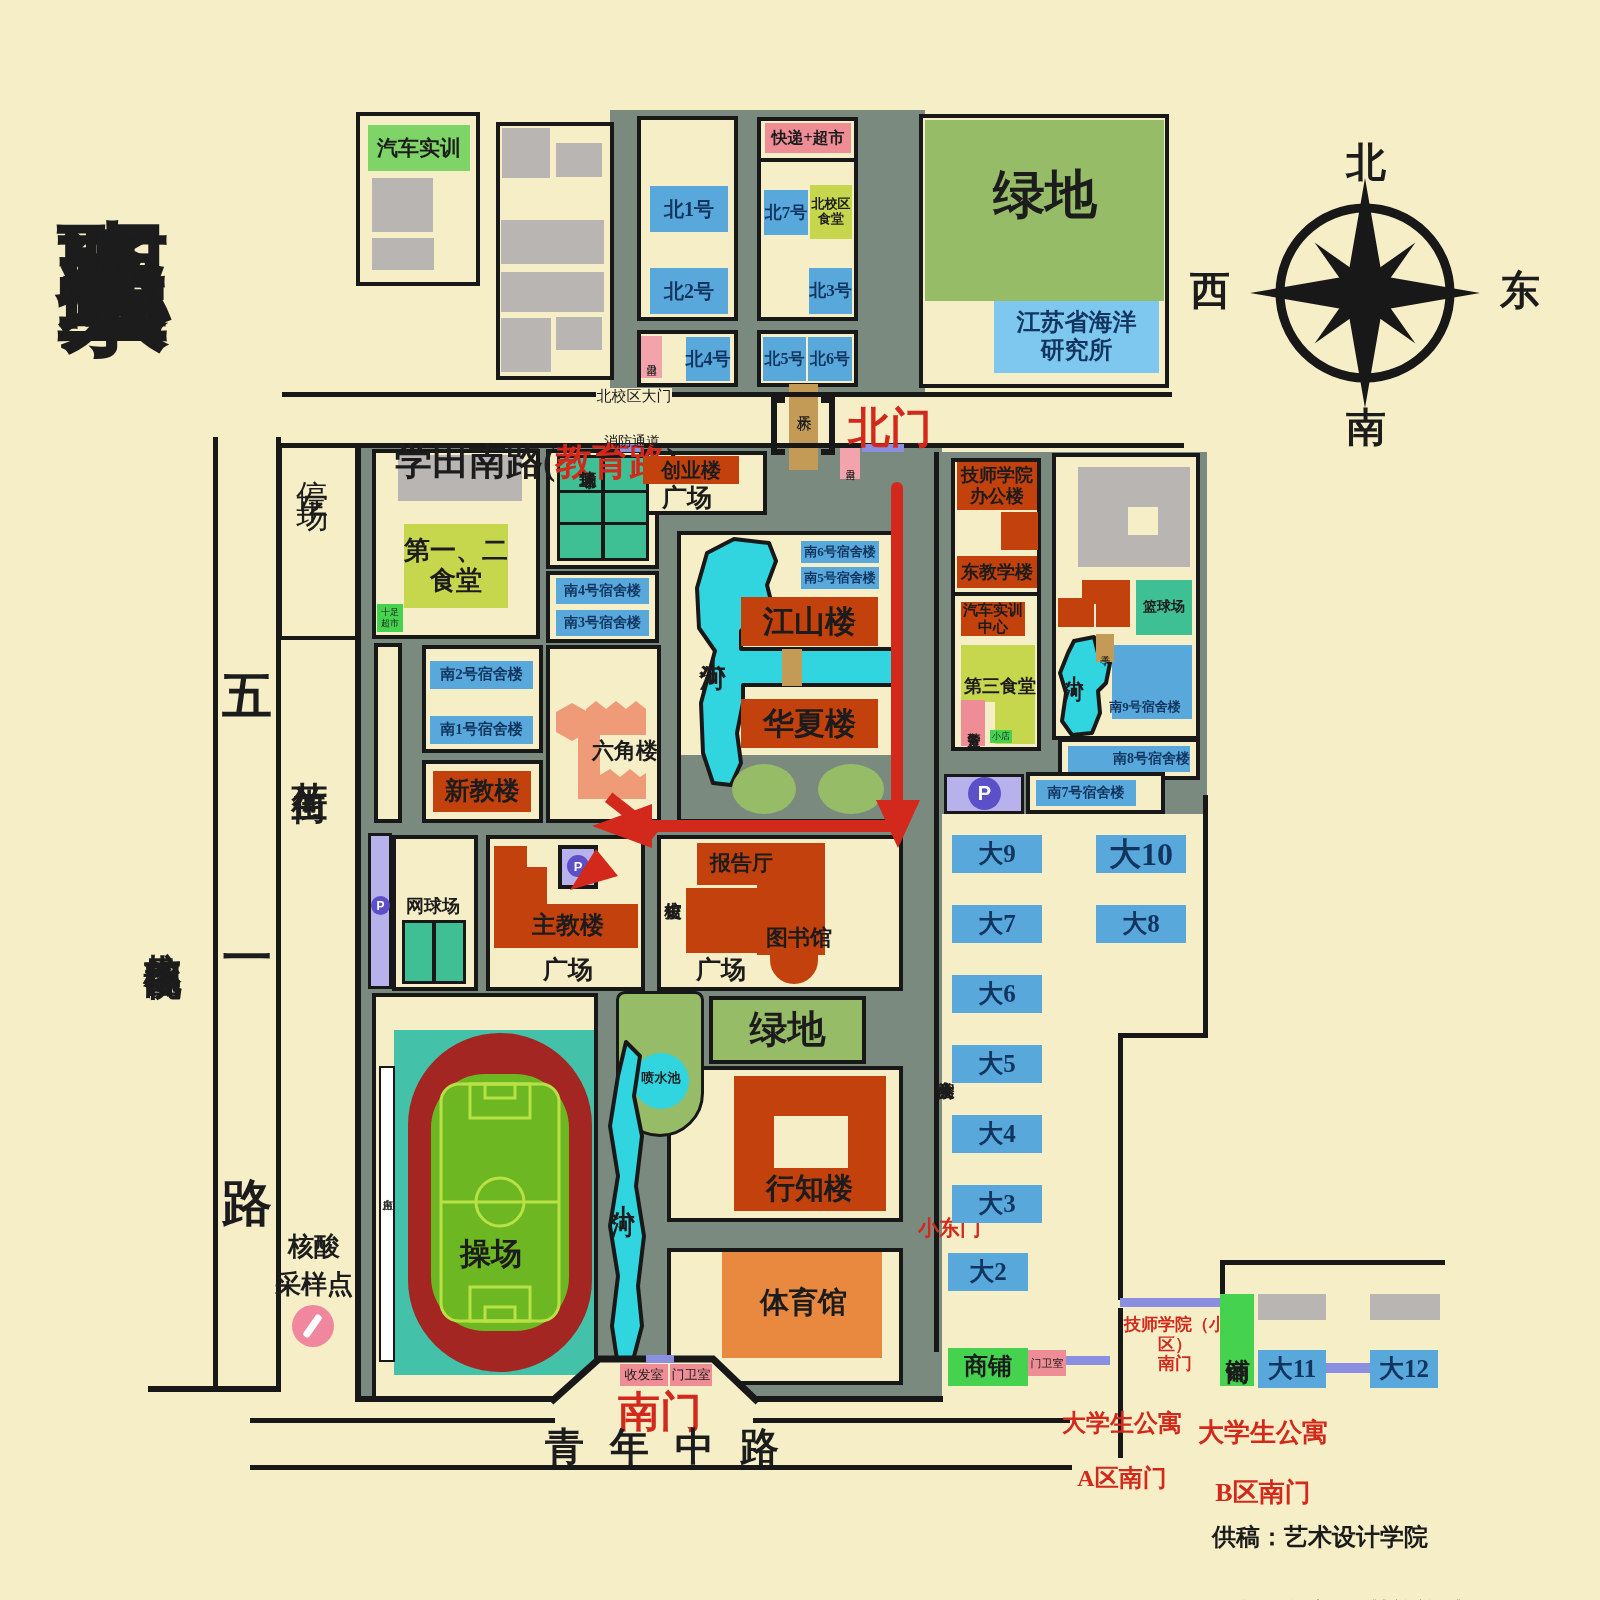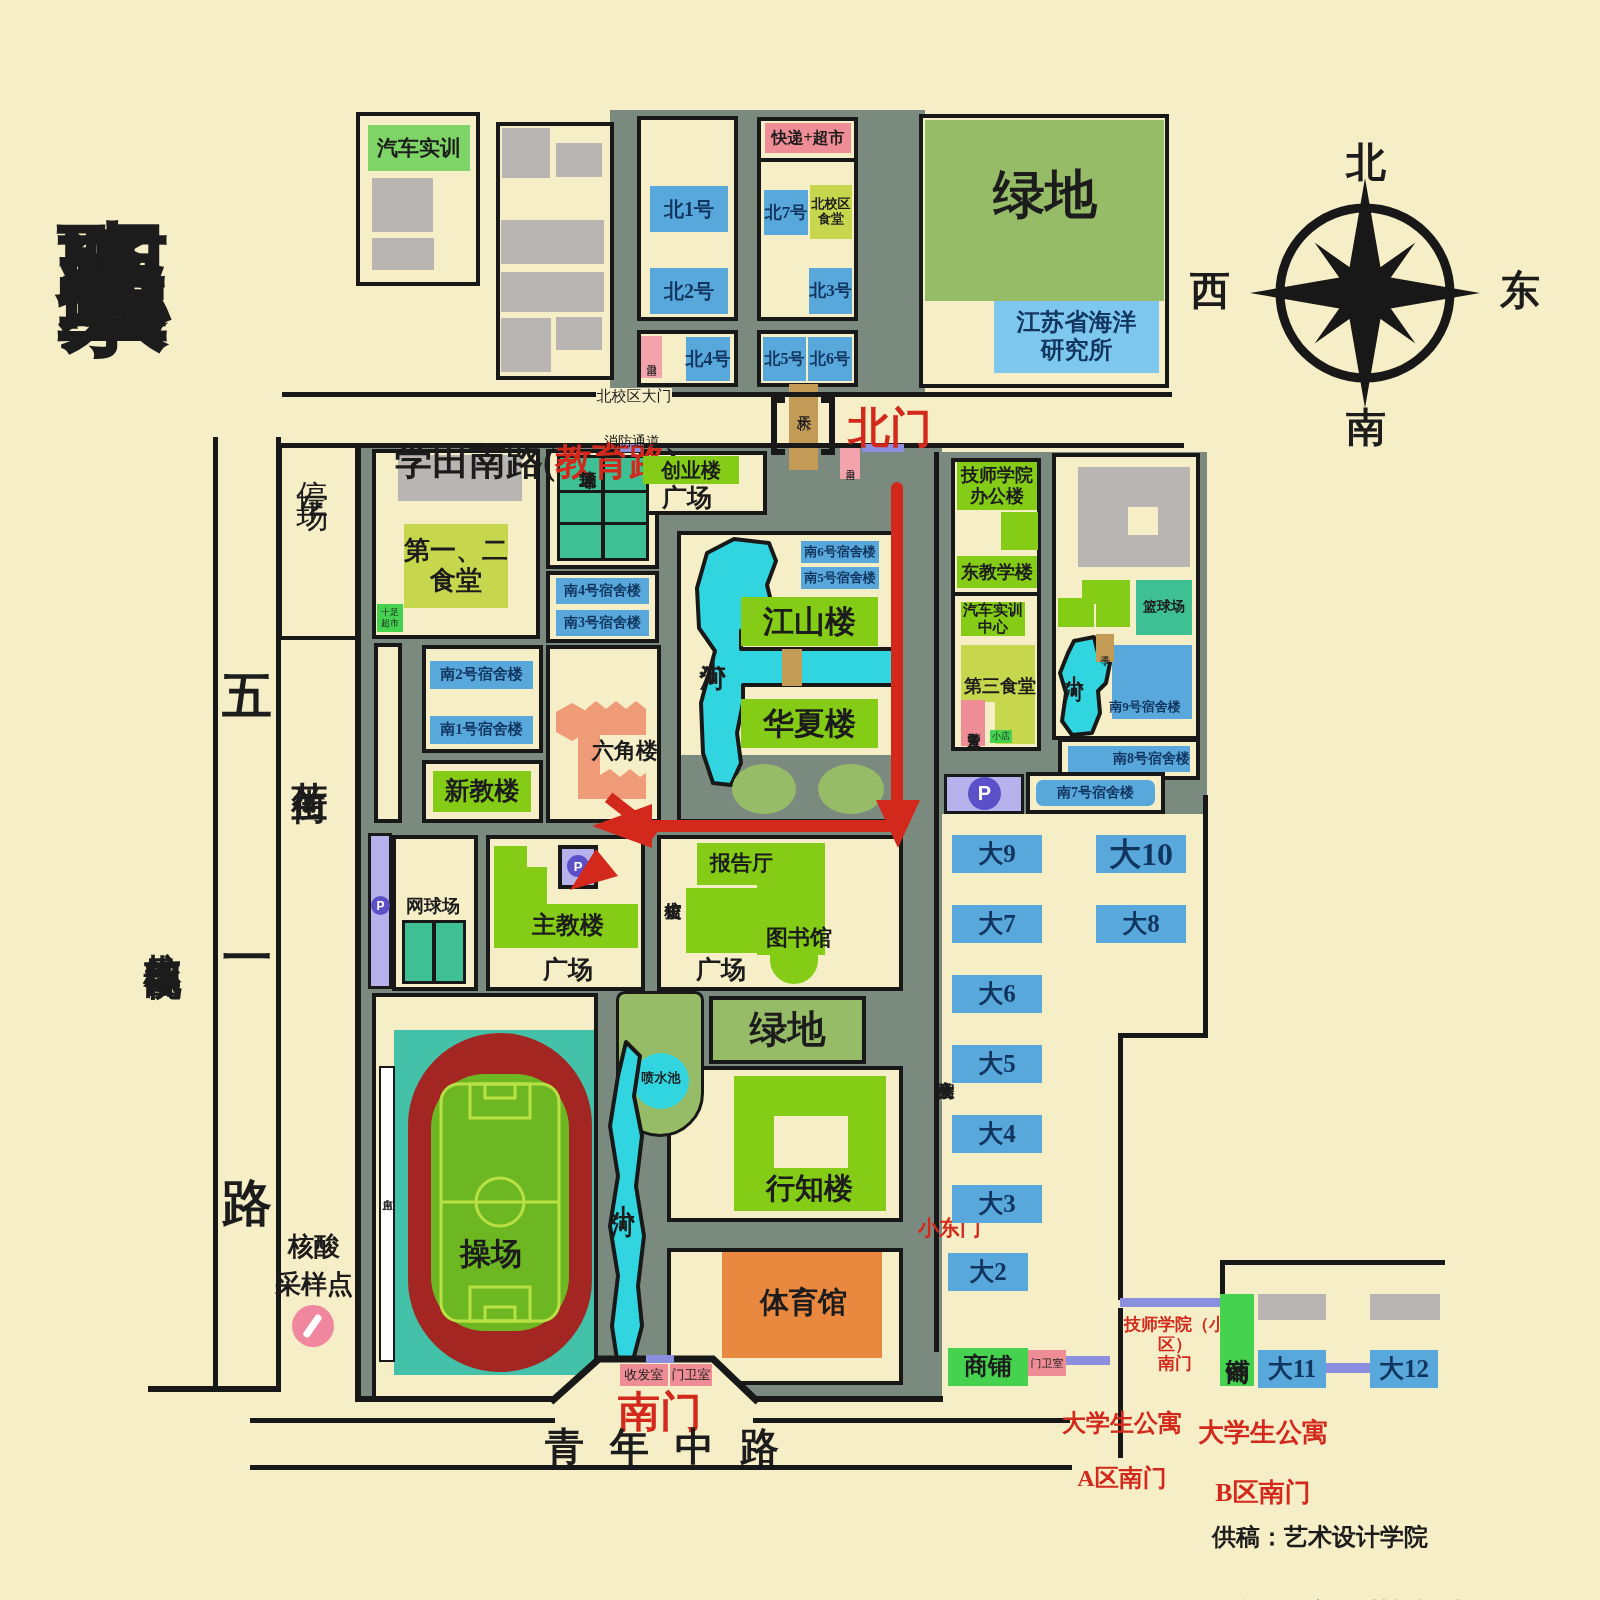--- a/index.html
+++ b/index.html
@@ -6,21 +6,21 @@
   #stage{position:relative;width:1600px;height:1600px;background:#f6eec6;overflow:hidden;
          font-family:"Liberation Serif","DejaVu Serif",serif;color:#1c1c1c;}
   .a{position:absolute;box-sizing:border-box;}
   .c{display:flex;align-items:center;justify-content:center;text-align:center;}
   .v{writing-mode:vertical-rl;text-orientation:upright;}
   .box{border:4px solid #181818;background:#f6eec6;z-index:2;}
   .fill{z-index:3;}
   .lbl{z-index:6;line-height:1.15;white-space:pre;}
   .road{background:#7b8a7e;z-index:1;}
   .blue{background:#58a8dc;color:#11355f;font-weight:700;}
-  .org{background:#84cc16;}
+  .org{background:#c2410c;}
   .org2{background:#e8893f;}
   .yg{background:#c6d64d;}
   .grn{background:#97bc67;}
   .court{background:#3ec094;border:3px solid #181818;}
   .gray{background:#b9b5b3;}
   .pink{background:#f2a3ac;}
   .tan{background:#c49b56;}
   .shopg{background:#45d34f;}
   .lblue{background:#7ec8f0;color:#11355f;}
   .pstrip{background:#b7b2ec;border:3px solid #181818;}
@@ -214,21 +214,21 @@
   <div class="a v c tan fill lbl" style="left:1096px;top:634px;width:18px;height:28px;font-size:10px;z-index:5;">亭子</div>
   <svg class="a z4" style="left:1054px;top:633px;" width="58" height="107" viewBox="0 0 58 107">
     <path d="M20,8 L40,4 L44,20 L56,30 L52,50 L44,58 L46,80 L38,100 L18,102 L8,88 L12,60 L6,40 L14,20 Z" fill="#30d5e0" stroke="#181818" stroke-width="4" stroke-linejoin="round"></path>
   </svg>
   <div class="a v lbl" style="left:1062px;top:660px;height:60px;font-size:20px;font-weight:700;letter-spacing:6px;">小河</div>
   <div class="a blue fill" style="left:1112px;top:645px;width:80px;height:74px;"></div>
   <div class="a c lbl" style="left:1095px;top:700px;width:100px;font-size:13px;font-weight:700;color:#11355f;">南9号宿舍楼</div>
   <div class="a box" style="left:1058px;top:738px;width:142px;height:42px;"></div>
   <div class="a c blue fill lbl" style="left:1068px;top:746px;width:122px;height:26px;font-size:14px;padding-left:45px;">南8号宿舍楼</div>
   <div class="a box" style="left:1026px;top:772px;width:139px;height:42px;"></div>
-  <div class="a c blue fill lbl" style="left:1036px;top:780px;width:119px;height:26px;font-size:14px;border-radius:7px;">南7号宿舍楼</div>
+  <div class="a c blue fill lbl" style="left:1036px;top:780px;width:100px;height:26px;font-size:14px;">南7号宿舍楼</div>
   <div class="a pstrip z4" style="left:944px;top:774px;width:80px;height:40px;"></div>
   <div class="a pcircle" style="left:968px;top:777px;width:33px;height:33px;font-size:20px;">P</div>
 
   <div class="a pstrip z4" style="left:368px;top:833px;width:24px;height:156px;"></div>
   <div class="a pcircle" style="left:371px;top:896px;width:19px;height:19px;font-size:12px;">P</div>
   <div class="a box" style="left:392px;top:835px;width:86px;height:156px;"></div>
   <div class="a lbl" style="left:406px;top:896px;font-size:18px;font-weight:700;text-align:right;">网球场</div>
   <div class="a court fill" style="left:402px;top:920px;width:64px;height:64px;
        background-image:linear-gradient(to right,transparent calc(50% - 2px),#181818 calc(50% - 2px),#181818 calc(50% + 2px),transparent calc(50% + 2px));"></div>
 

